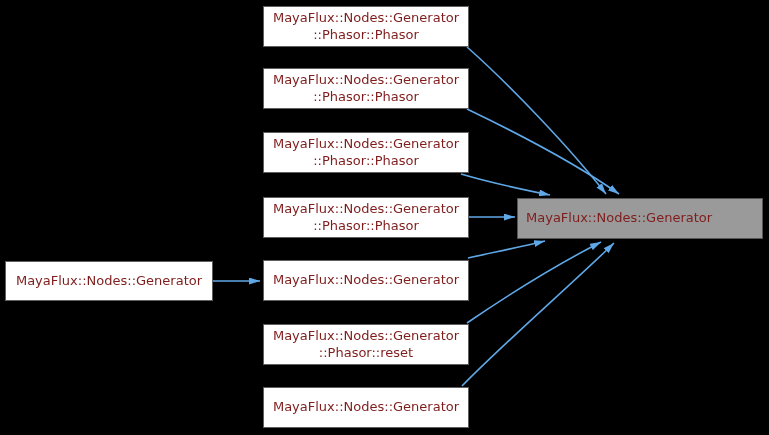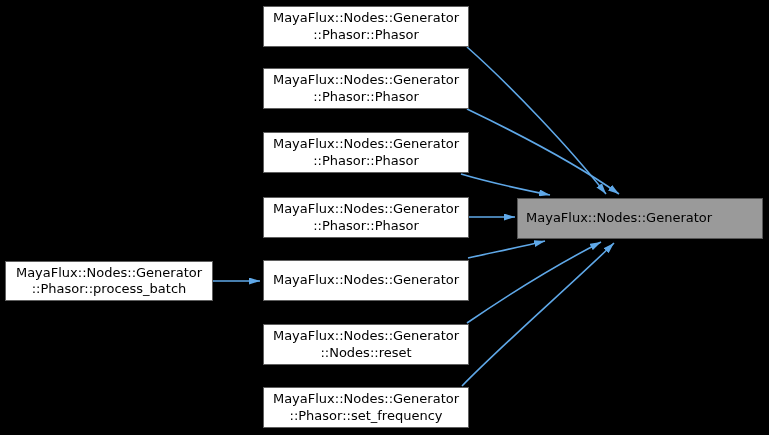--- a/index.html
+++ b/index.html
@@ -9,21 +9,21 @@
     background:#000000;
     font-family:"DejaVu Sans","Liberation Sans",sans-serif;
     overflow:hidden;
   }
   #edges{position:absolute;left:0;top:0;width:769px;height:435px;}
   .node{
     position:absolute;
     box-sizing:border-box;
     background:#ffffff;
     border:1px solid #5f5f5f;
-    color:#000000;
+    color:#7f1d1d;
     font-size:13px;
     line-height:16.5px;
     text-align:center;
     display:flex;
     flex-direction:column;
     justify-content:center;
     cursor:pointer;
   }
   .node span{display:block;white-space:nowrap;}
   .node.focus{
@@ -81,34 +81,32 @@
     <span>::Phasor::Phasor</span>
   </div>
 
   <div class="node" id="n-phasor4">
     <span>MayaFlux::Nodes::Generator</span>
     <span>::Phasor::Phasor</span>
   </div>
 
   <div class="node" id="n-process-batch">
     <span>MayaFlux::Nodes::Generator</span>
-    <span>::Phasor::process_batch</span>
   </div>
 
   <div class="node" id="n-process-sample">
     <span>MayaFlux::Nodes::Generator</span>
   </div>
 
   <div class="node" id="n-reset">
     <span>MayaFlux::Nodes::Generator</span>
-    <span>::Nodes::reset</span>
+    <span>::Phasor::reset</span>
   </div>
 
   <div class="node" id="n-set-frequency">
     <span>MayaFlux::Nodes::Generator</span>
-    <span>::Phasor::set_frequency</span>
   </div>
 
   <div class="node focus" id="n-update">
     <span>MayaFlux::Nodes::Generator</span>
   </div>
 
 </div>
 
 </body></html>

